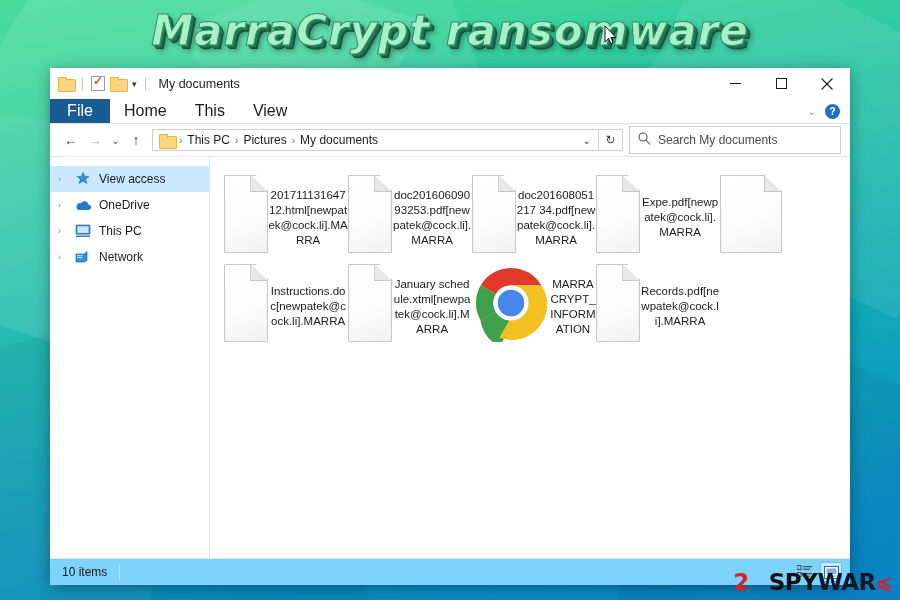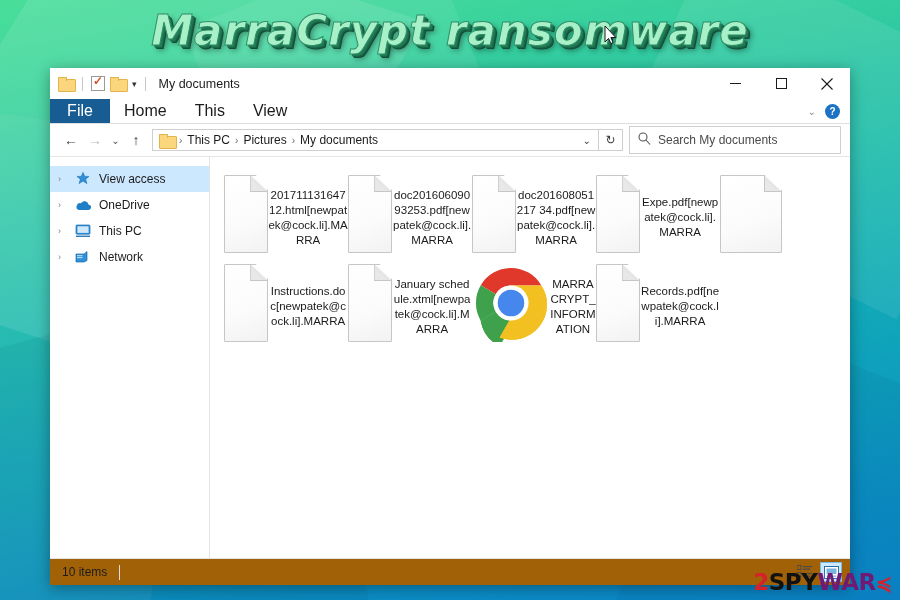--- a/index.html
+++ b/index.html
@@ -288,21 +288,21 @@
     position: relative;
   }
 
   
   .statusbar {
     height: 27px;
     border-top: 1px solid #e3e3e3;
     display: flex;
     align-items: center;
     padding: 0 8px 0 12px;
-    background:#a16207;
+    background:#7dd3fc;
     flex: none;
     font-size: 12px;
     color: #1b1b1b;
   }
   .status-sep { width:1px; height:15px; background:#dcdcdc; margin-left:12px; }
   .view-btns { margin-left:auto; display:flex; align-items:center; gap:4px; }
   .view-btn {
     width: 22px; height: 20px;
     display:flex; align-items:center; justify-content:center;
   }
@@ -317,22 +317,22 @@
     right: 8px;
     bottom: 6px;
     font-family: "DejaVu Sans", sans-serif;
     font-weight: bold;
     font-size: 23px;
     letter-spacing: -0.5px;
     line-height: 1;
     user-select:none;
   }
   #watermark .two { color:#d6212a; }
-  #watermark .spy { color:#111111; }
-  #watermark .ware { color:#701a75;margin-top:36px; }
+  #watermark .spy { color:#111111;margin-left:20px; }
+  #watermark .ware { color:#0f172a;margin-top:36px; }
   #watermark .tail { color:#d6212a; font-size:20px; }
 </style>
 </head>
 <body>
 
 <div id="desktop">
   <div class="facet f1"></div>
   <div class="facet f2"></div>
   <div class="facet f3"></div>
   <div class="facet f4"></div>

